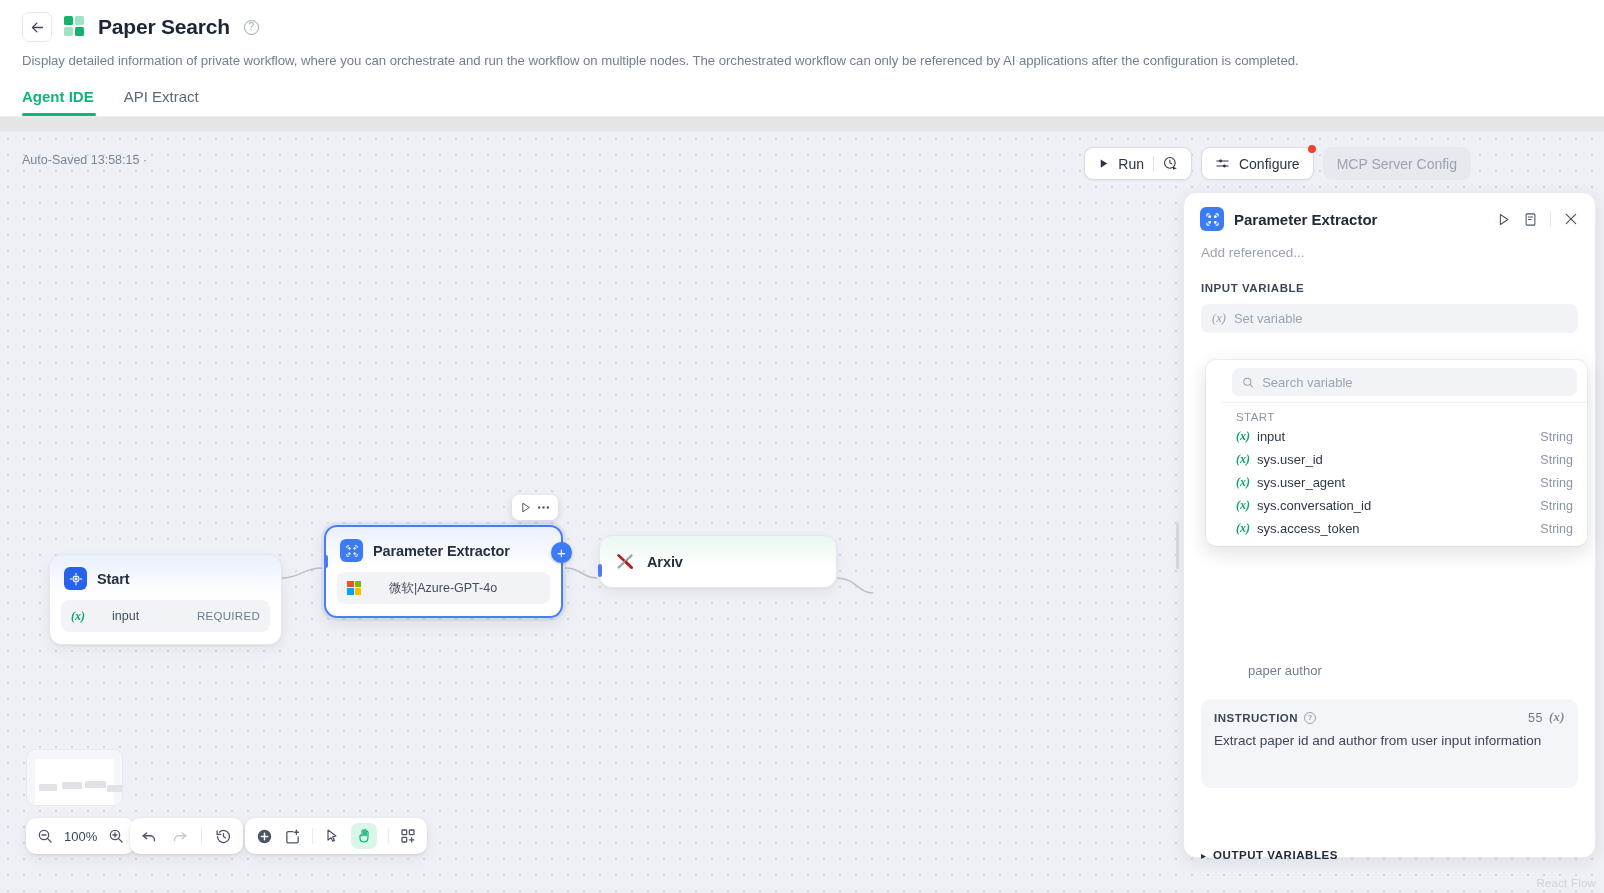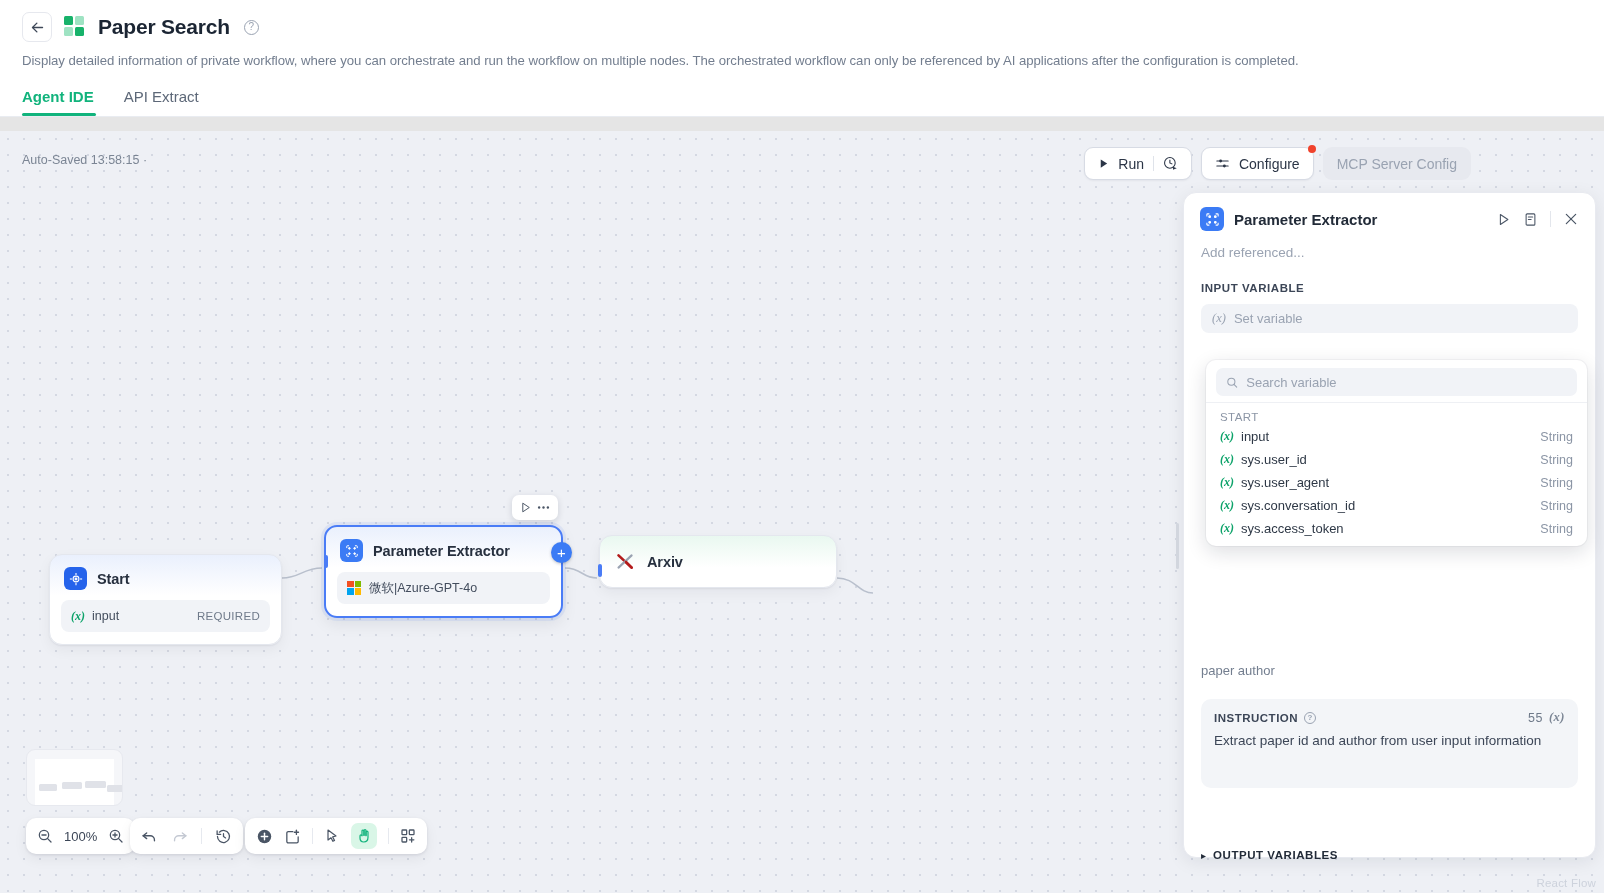--- a/index.html
+++ b/index.html
@@ -76,21 +76,21 @@
   .node {
     position:absolute; border-radius: 13px; background:#fff;
     border:1px solid #e4e7ee; box-shadow: 0 1px 2px rgba(16,24,40,.06), 0 5px 14px rgba(16,24,40,.05);
   }
   .node-head { display:flex; align-items:center; gap:10px; padding: 12px 14px 8px 14px; }
   .node-ico { width:23px; height:23px; border-radius:6px; display:flex; align-items:center; justify-content:center; flex:0 0 auto; }
   .node-title { font-size:14.5px; font-weight:700; color:#27303f; letter-spacing:-0.1px; }
   .node-row {
     margin: 2px 11px 12px 11px; background:#f1f3f7; border-radius:8px;
     height: 26px; display:flex; align-items:center; padding: 16px 10px;
-    font-size:12.5px; color:#434d5d;
+    font-size:12.5px; color:#434d5d;gap:20px;
   }
   .node-row .req { margin-left:auto; font-size:11.5px; color:#6f7a8a; letter-spacing:.3px; }
   .vx { color:#0ea36a; font-size:12px; font-weight:600; margin-right:7px; font-family:"Liberation Serif", serif; font-style: italic; }
 
   #node-start { left:49px; top:423px; width:233px;
     background: linear-gradient(180deg,#eaf0fd 0%, #ffffff 46%); }
   #node-param { left:324px; top:394px; width:239px;
     background: linear-gradient(180deg,#eaf0fd 0%, #ffffff 46%);
     border:2px solid #4a7cf6; box-shadow: 0 0 0 3px rgba(74,124,246,.10), 0 6px 16px rgba(16,24,40,.08); }
   #node-arxiv { left:599px; top:404px; width:238px;
@@ -162,39 +162,39 @@
 
   .set-var {
     margin: 10px 17px 0 17px; height:29px; background:#f1f3f7; border-radius:8px;
     display:flex; align-items:center; padding: 0 11px; font-size:13px; color:#9aa3b2; cursor:pointer;
   }
   .set-var .vxg { color:#9aa3b2; font-style:italic; font-family:"Liberation Serif", serif; margin-right:8px; font-size:12.5px; }
 
   .dropdown {
     position:absolute; left:22px; top:167px; width:381px;
     background:#fff; border-radius:10px; box-shadow: 0 6px 20px rgba(16,24,40,.14), 0 0 0 1px rgba(16,24,40,.04);
-    padding: 8px 0 6px 0; z-index:5;
+    padding: 8px 0 6px 16px; z-index:5;
   }
   .search-box {
     margin: 0 10px 6px 10px; height:28px; background:#f1f3f7; border-radius:7px;
     display:flex; align-items:center; gap:8px; padding: 0 10px;
   }
   .search-box input {
     border:none; outline:none; background:transparent; font-size:13px; color:#46505f;
     font-family:"Liberation Sans", sans-serif; width:100%;
   }
   .search-box input::placeholder { color:#9aa3b2; }
   .dd-rule { height:1px; background:#eef0f4; margin: 2px 0 4px 0; }
   .dd-group { padding: 4px 14px 2px 14px; font-size:11.5px; color:#8b95a5; letter-spacing:.4px; }
   .dd-item {
     display:flex; align-items:center; height:23px; padding: 0 14px; cursor:pointer; font-size:13px; color:#2e3846;
   }
   .dd-item .t { margin-left:auto; color:#8b95a5; font-size:12.5px; }
 
-  .plain-row { padding: 0 17px; margin-top:330px; font-size:13px; color:#737e8f; }
+  .plain-row { padding: 0 17px; margin-top:330px; font-size:13px; color:#737e8f;margin-left:47px; }
 
   .instr-card {
     margin: 21px 17px 0 17px; background:#f3f5f8; border-radius:10px; padding: 11px 13px 0 13px; height:89px;
   }
   .instr-head { display:flex; align-items:center; gap:6px; font-size:11.5px; font-weight:700; color:#3c4657; letter-spacing:.5px; }
   .instr-head .cnt { margin-left:auto; font-weight:400; color:#6f7a8a; font-size:12.5px; }
   .instr-head .vxg { color:#7b8594; font-style:italic; font-family:"Liberation Serif", serif; font-size:12.5px; }
   .instr-body { margin-top:8px; font-size:13.5px; color:#3c4657; }
   .qmark-sm { width:12px; height:12px; border-radius:50%; border:1.1px solid #9aa3b2; color:#9aa3b2; font-size:8px; display:inline-flex; align-items:center; justify-content:center; }
 

